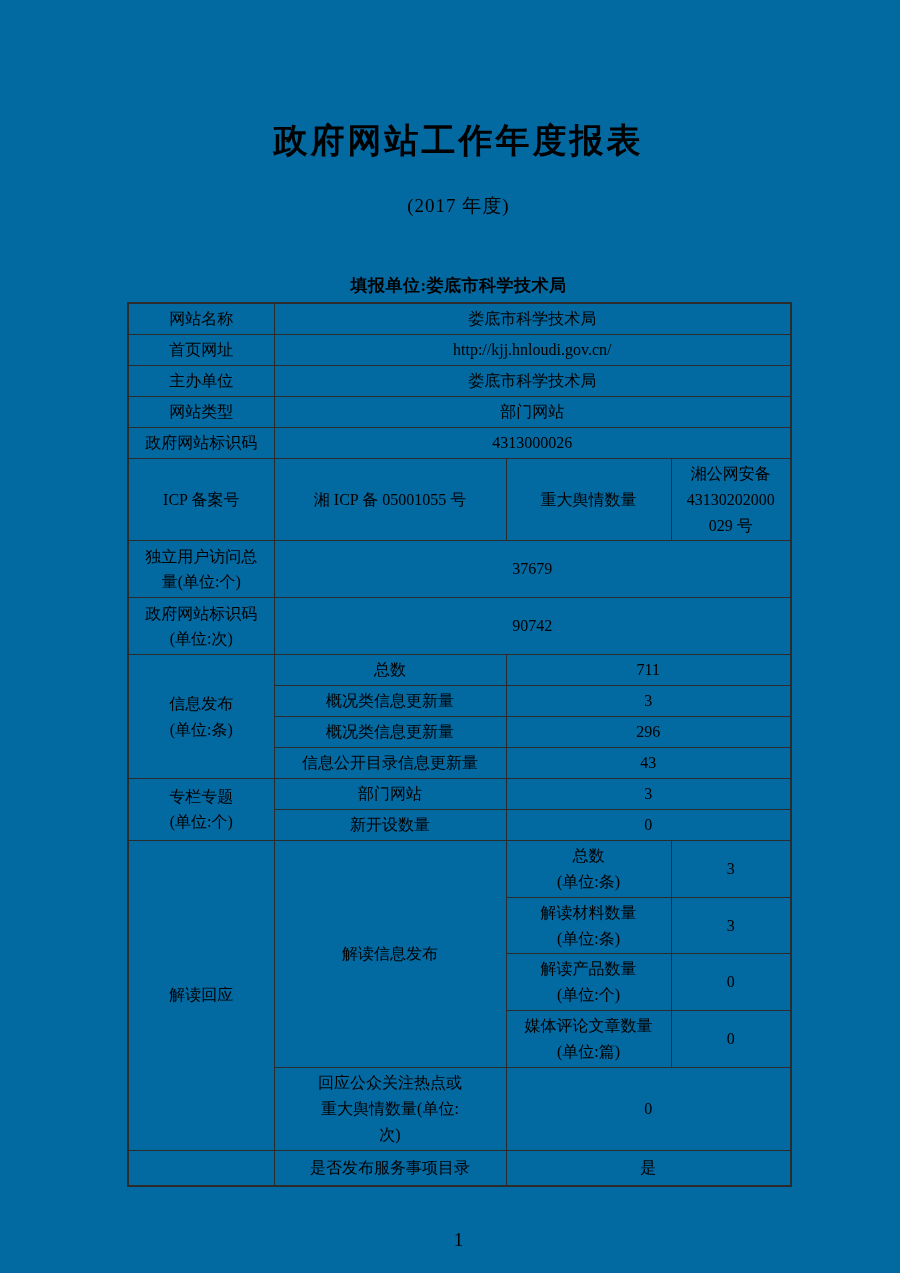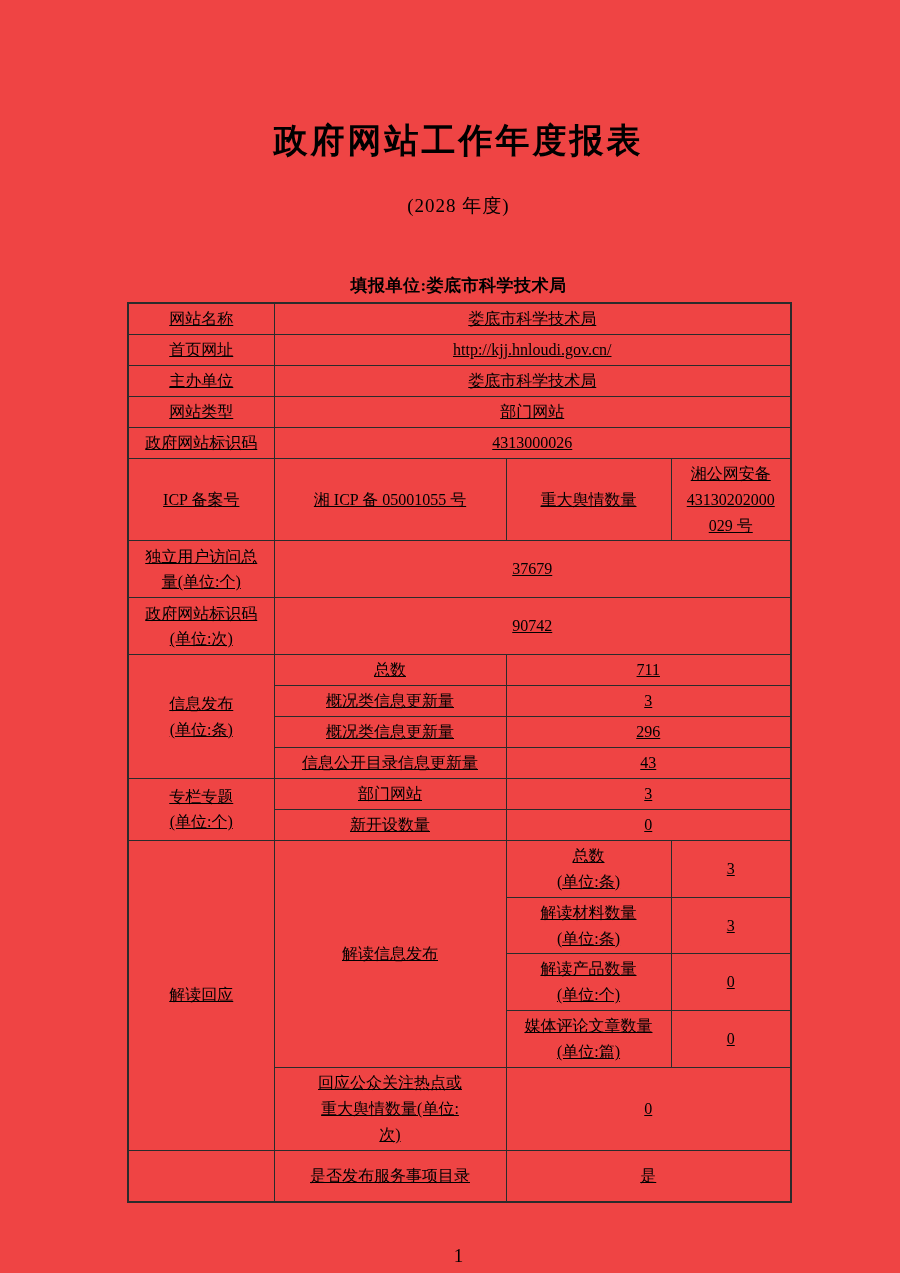--- a/index.html
+++ b/index.html
@@ -11,21 +11,21 @@
     width: 900px;
     height: 1273px;
     font-family: "Liberation Serif", "DejaVu Serif", serif;
     color: #000000;
     overflow: hidden;
   }
   .page {
     position: relative;
     width: 900px;
     height: 1273px;
-    background: #ef4444;
+    background: #0369a1;
   }
   .content {
     width: 663px;
     margin-left: 127px;
   }
   .doc-title {
     margin: 0;
     padding-top: 120px;
     text-align: center;
     font-family: "Liberation Sans", "DejaVu Sans", sans-serif;
@@ -46,53 +46,52 @@
     font-size: 17px;
     font-weight: bold;
     letter-spacing: 0.5px;
   }
   table.report {
     margin-top: 5px;
     border-collapse: collapse;
     table-layout: fixed;
     width: 663px;
     border: 2px solid #2b2b2b;
-    text-decoration: underline;
   }
   table.report td {
     border: 1px solid #2b2b2b;
     text-align: center;
     vertical-align: middle;
     font-size: 16px;
     line-height: 1.62;
     padding: 2px 5px;
     white-space: pre-line;
     overflow: hidden;
   }
   tr.h31 { height: 31px; }
   tr.h81 { height: 81px; }
   tr.h57 { height: 57px; }
   tr.h30 { height: 30px; }
   tr.h53 { height: 53px; }
   tr.h69 { height: 69px; }
-  tr.h36 { height: 52px; }
+  tr.h36 { height: 36px; }
   .page-footer {
     margin-top: 42px;
     text-align: center;
     font-size: 19px;
   }
 </style>
 </head>
 <body>
 
 <div class="page">
   <div class="content">
 
     <h1 class="doc-title">政府网站工作年度报表</h1>
-    <div class="doc-subtitle">(2028 年度)</div>
+    <div class="doc-subtitle">(2017 年度)</div>
     <div class="reporting-unit">填报单位:娄底市科学技术局</div>
 
     <table class="report">
       <colgroup>
         <col style="width:146px">
         <col style="width:232px">
         <col style="width:165px">
         <col style="width:120px">
       </colgroup>
 

